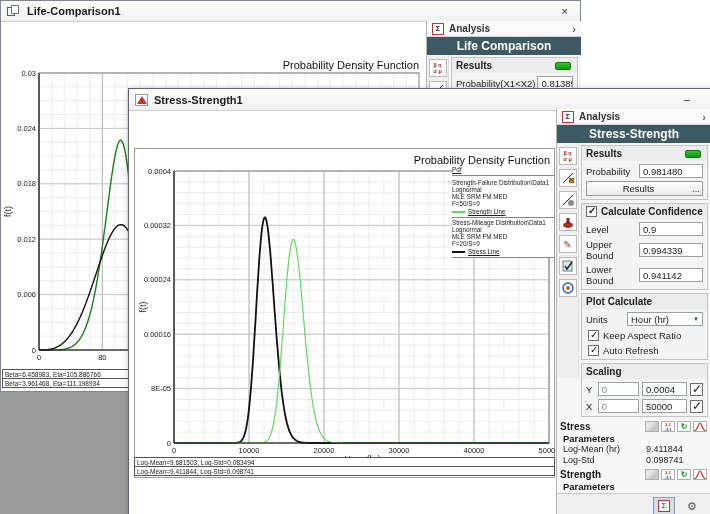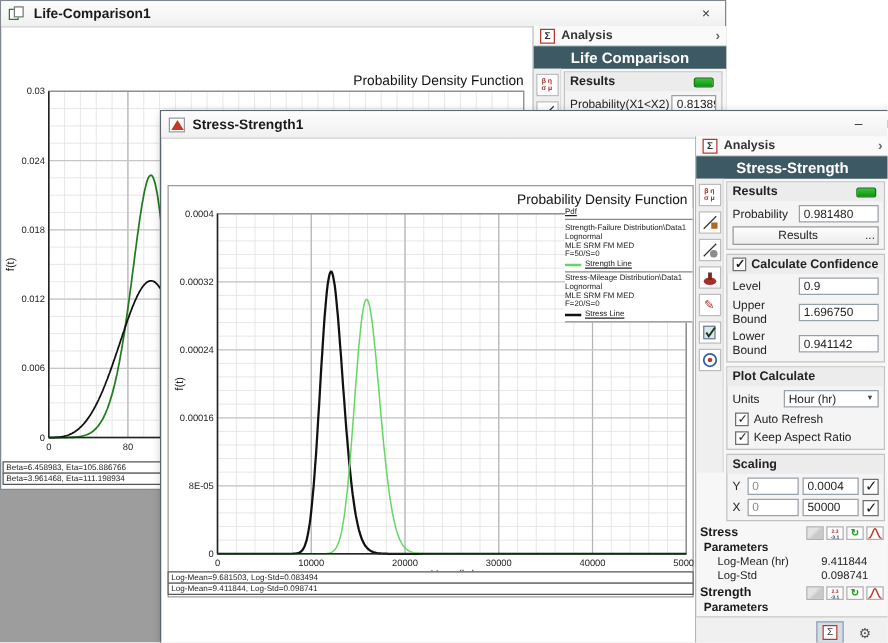--- a/index.html
+++ b/index.html
@@ -95,21 +95,21 @@
   .sect{margin:2px 4px 0 3px;}
   .sect-head{display:flex;align-items:center;font-size:10px;font-weight:bold;color:#1a1a1a;height:13px;}
   .mini-icons{margin-left:auto;display:flex;gap:2px;}
   .mi{width:14px;height:11px;border:1px solid #b0b0b0;background:#fff;font-size:8px;line-height:10px;
     text-align:center;overflow:hidden;display:inline-block;}
   .mi-plot{background:linear-gradient(135deg,#e3e3e3 40%,#c9c9c9 60%);}
   .mi-num{font-size:4px;line-height:5px;color:#a33;}
   .mi-num .b{color:#335;}
   .mi-refresh{color:#1b9c1b;font-weight:bold;}
   .pname{font-size:9.5px;font-weight:bold;color:#1a1a1a;height:11px;line-height:11px;margin-left:3px;}
-  .prow{display:flex;font-size:9px;color:#222;height:11px;line-height:11px;margin-left:14px;}
+  .prow{display:flex;font-size:9px;color:#222;height:11px;line-height:11px;margin-left:3px;}
   .prow .pl{width:83px;}
   .plink{display:block;text-align:center;font-size:8px;color:#2b50c8;text-decoration:underline;
     white-space:nowrap;height:12px;line-height:12px;}
   .pfoot{position:absolute;left:0;right:0;bottom:0;height:25px;background:#f0f0f0;
     border-top:1px solid #c9c9c9;display:flex;align-items:center;justify-content:flex-end;gap:6px;padding-right:8px;}
   .tabbtn{width:22px;height:18px;border:1px solid transparent;display:flex;align-items:center;justify-content:center;}
   .tabbtn.sel{background:#d5dde2;border-color:#8aa0b8;}
   .gear{font-size:11px;color:#555;}
 
   
@@ -448,46 +448,46 @@
             <div class="g-head">
               <span class="cb on"></span>
               <span>Calculate Confidence</span>
             </div>
             <div class="frow">
               <label>Level</label>
               <span class="fld w64">0.9</span>
             </div>
             <div class="frow">
               <label>Upper Bound</label>
-              <span class="fld w64">1.696750</span>
+              <span class="fld w64">0.994339</span>
             </div>
             <div class="frow">
               <label>Lower Bound</label>
               <span class="fld w64">0.941142</span>
             </div>
           </div>
 
           <div class="gbox">
             <div class="g-head">
               <span>Plot Calculate</span>
             </div>
             <div class="frow">
               <label>Units</label>
               <span class="dd">
                 <span>Hour (hr)</span>
                 <span class="arr">▼</span>
               </span>
             </div>
             <div class="cbrow">
               <span class="cb on"></span>
-              <span>Auto Refresh</span>
+              <span>Keep Aspect Ratio</span>
             </div>
             <div class="cbrow">
               <span class="cb on"></span>
-              <span>Keep Aspect Ratio</span>
+              <span>Auto Refresh</span>
             </div>
           </div>
 
           <div class="gbox">
             <div class="g-head">
               <span>Scaling</span>
             </div>
             <div class="srow">
               <span class="axname">Y</span>
               <span class="fld dim" style="width:42px">0</span>

